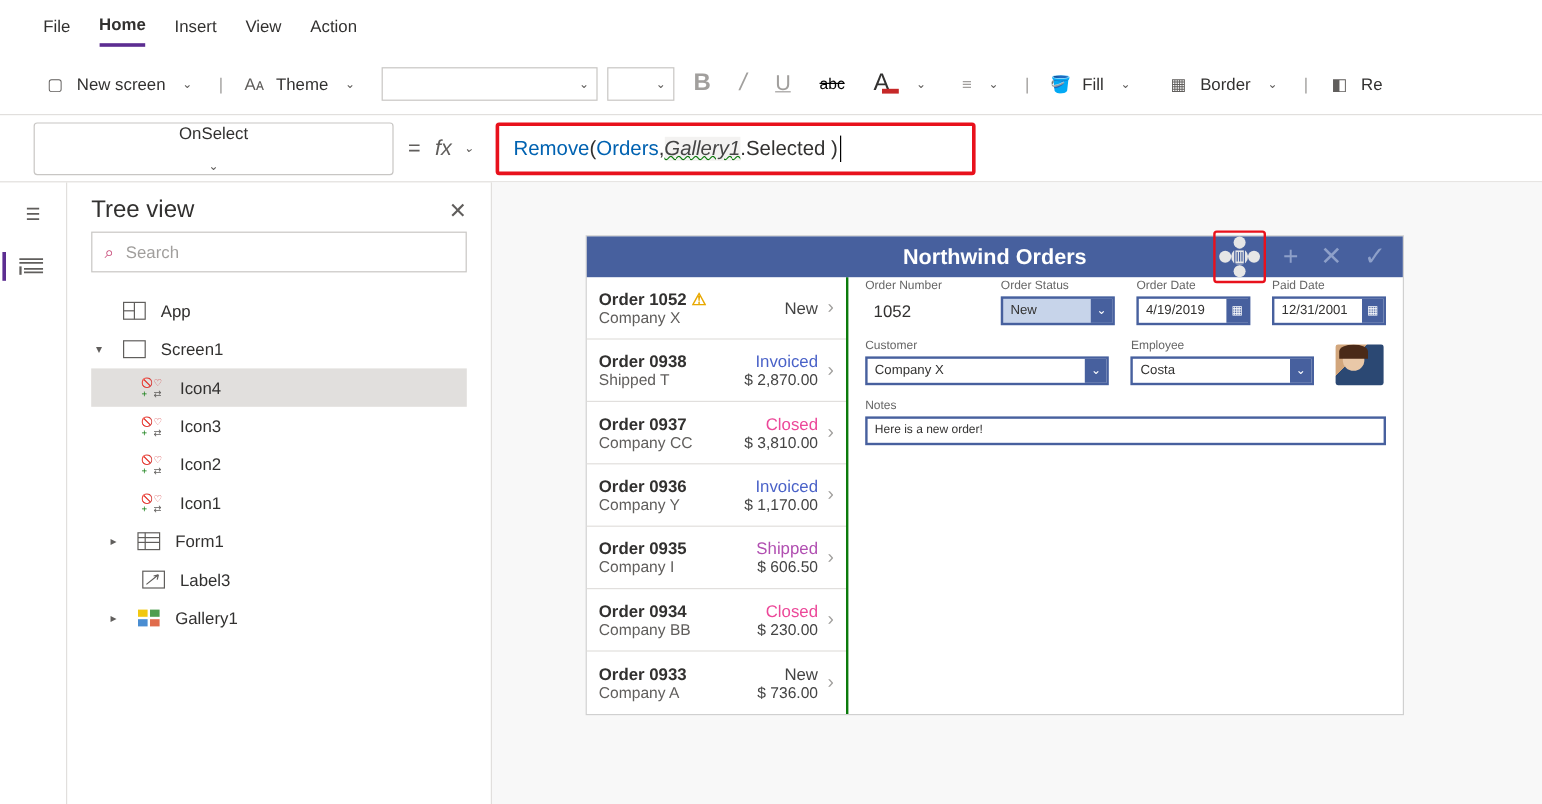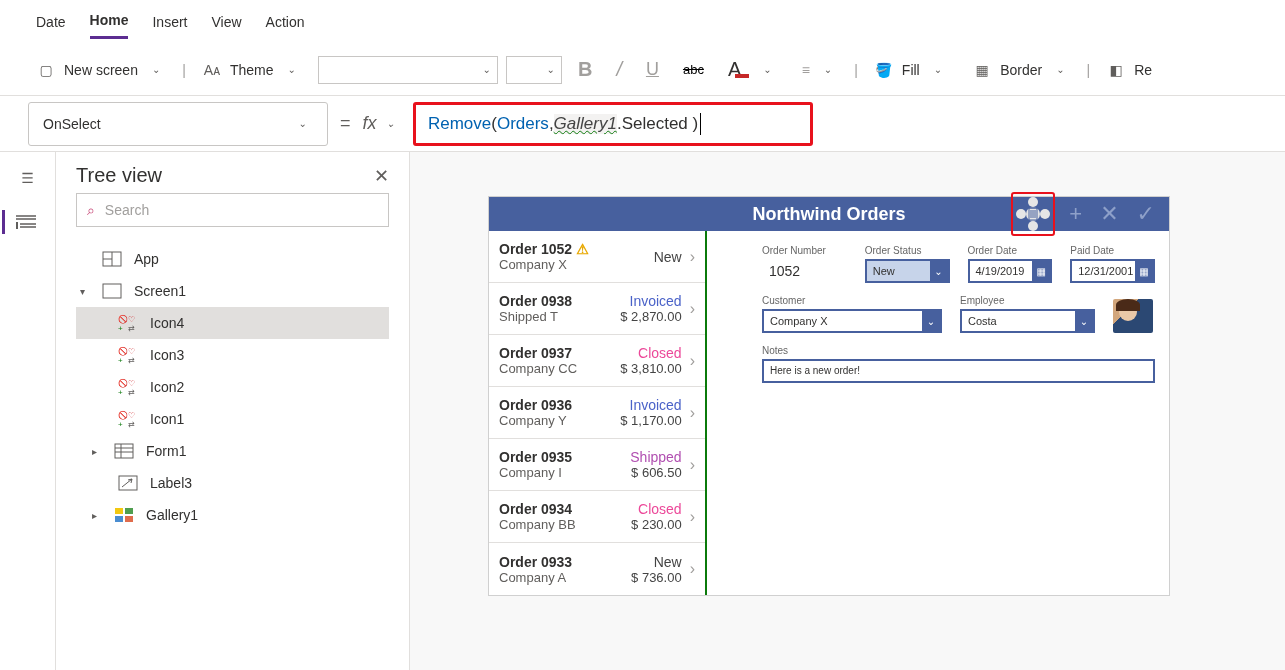--- a/index.html
+++ b/index.html
@@ -16,21 +16,21 @@
 .rb-sep   { color: #a19f9d; }
 .combo    { border: 1px solid #c8c6c4; height: 28px; background: #fff; display: inline-flex; align-items: center; color:#a19f9d; }
 .combo.wide { width: 180px; }
 .combo.sm   { width: 56px; }
 .chev  { font-size: 10px; color:#605e5c; padding:0 6px; }
 .ico   { width: 20px; text-align:center; color:#605e5c; }
 
 
 .fxrow { height: 56px; display: flex; align-items: center; padding: 0 28px; gap: 12px; border-bottom: 1px solid #e1dfdd; }
 .redbox { border: 3px solid #e8111c; border-radius: 3px; }
-.prop-selector { width: 300px; height: 44px; display:flex; align-items:center; justify-content:space-between; padding:0 14px; background:#fff; border:1px solid #c8c6c4; }
+.prop-selector { width: 300px; height: 44px; display:flex; align-items:center; justify-content:space-between; padding:0 14px; background:#fff; border:1px solid #c8c6c4;flex-direction:column; }
 .eq { font-size: 18px; color:#605e5c; }
 .fx-label { font-style: italic; font-family: "Segoe UI", serif; font-size: 18px; display:flex; align-items:center; gap:4px; color:#605e5c;}
 .formula { height: 44px; min-width: 400px; display:flex; align-items:center; padding:0 12px; font-family: "Consolas","Courier New",monospace; font-size: 17px; background:#fff; }
 .tok-fn   { color:#0062b1; }
 .tok-arg  { color:#0062b1; }
 .tok-obj  { font-style: italic; text-decoration: underline wavy #107c10 1px; color:#444; background:#f3f2f1; }
 .tok-plain{ color:#323130; }
 .caret    { display:inline-block; width:1px; height:22px; background:#000; margin-left:2px; vertical-align:middle; }
 
 
@@ -74,40 +74,40 @@
 .g-co   { font-size:13px; color:#605e5c; }
 .g-stat { width:68px; text-align:right; font-size:14px; }
 .g-amt  { font-size:13px; color:#444; }
 .g-chev { color:#a19f9d; margin-left:8px; font-size:16px; }
 .st-new      { color:#444; }
 .st-invoiced { color:#4a62c8; }
 .st-closed   { color:#ec4899; }
 .st-shipped  { color:#b14fb1; }
 .warn { color:#e8a800; font-size:14px; }
 
-.form { flex:1; padding:14px 14px; font-size:12px;margin-left:41px; }
+.form { flex:1; padding:2px 14px; font-size:12px; }
 .form-row { display:flex; gap:18px; margin-bottom:12px; }
 .fcol { flex:1; }
 .fl  { color:#666; font-size:10px; margin-bottom:3px; }
 .ftxt { border:1px solid #47609e; height:24px; padding:3px 6px; font-size:11px; width:100%; }
 .fsel { border:2px solid #47609e; height:24px; display:flex; align-items:center; justify-content:space-between; padding:0 0 0 6px; font-size:11px; }
 .fsel.hi { background:#c7d4ea; }
 .fsel .cv { width:18px; background:#47609e; color:#fff; height:100%; display:flex; align-items:center; justify-content:center; font-size:10px; }
 .fdate { border:2px solid #47609e; height:24px; display:flex; align-items:center; justify-content:space-between; padding:0 0 0 6px; font-size:11px; }
 .fdate .cal { width:18px; background:#47609e; color:#fff; height:100%; display:flex; align-items:center; justify-content:center; font-size:10px; }
 .avatar { width:40px; height:34px; background:linear-gradient(135deg,#d2a67c 35%, #2b4873 35%); border-radius:2px; position:relative; overflow:hidden;}
 .avatar::before{content:"";position:absolute;width:18px;height:18px;background:#e9c8a8;border-radius:50%;left:6px;top:4px;}
 .avatar::after{content:"";position:absolute;width:24px;height:12px;background:#4a2a18;border-radius:50% 50% 0 0;left:3px;top:0;}
 .notes { border:2px solid #47609e; width:100%; height:24px; padding:4px 6px; font-size:10px; }
 </style>
 </head>
 <body>
 
 <div class="menu">
-  <span class="menu-item">Date</span>
+  <span class="menu-item">File</span>
   <span class="menu-item active">Home</span>
   <span class="menu-item">Insert</span>
   <span class="menu-item">View</span>
   <span class="menu-item">Action</span>
 </div>
 
 <div class="ribbon">
   <span class="rb-btn">
     <span class="ico">▢</span>
     <span>New screen</span>

